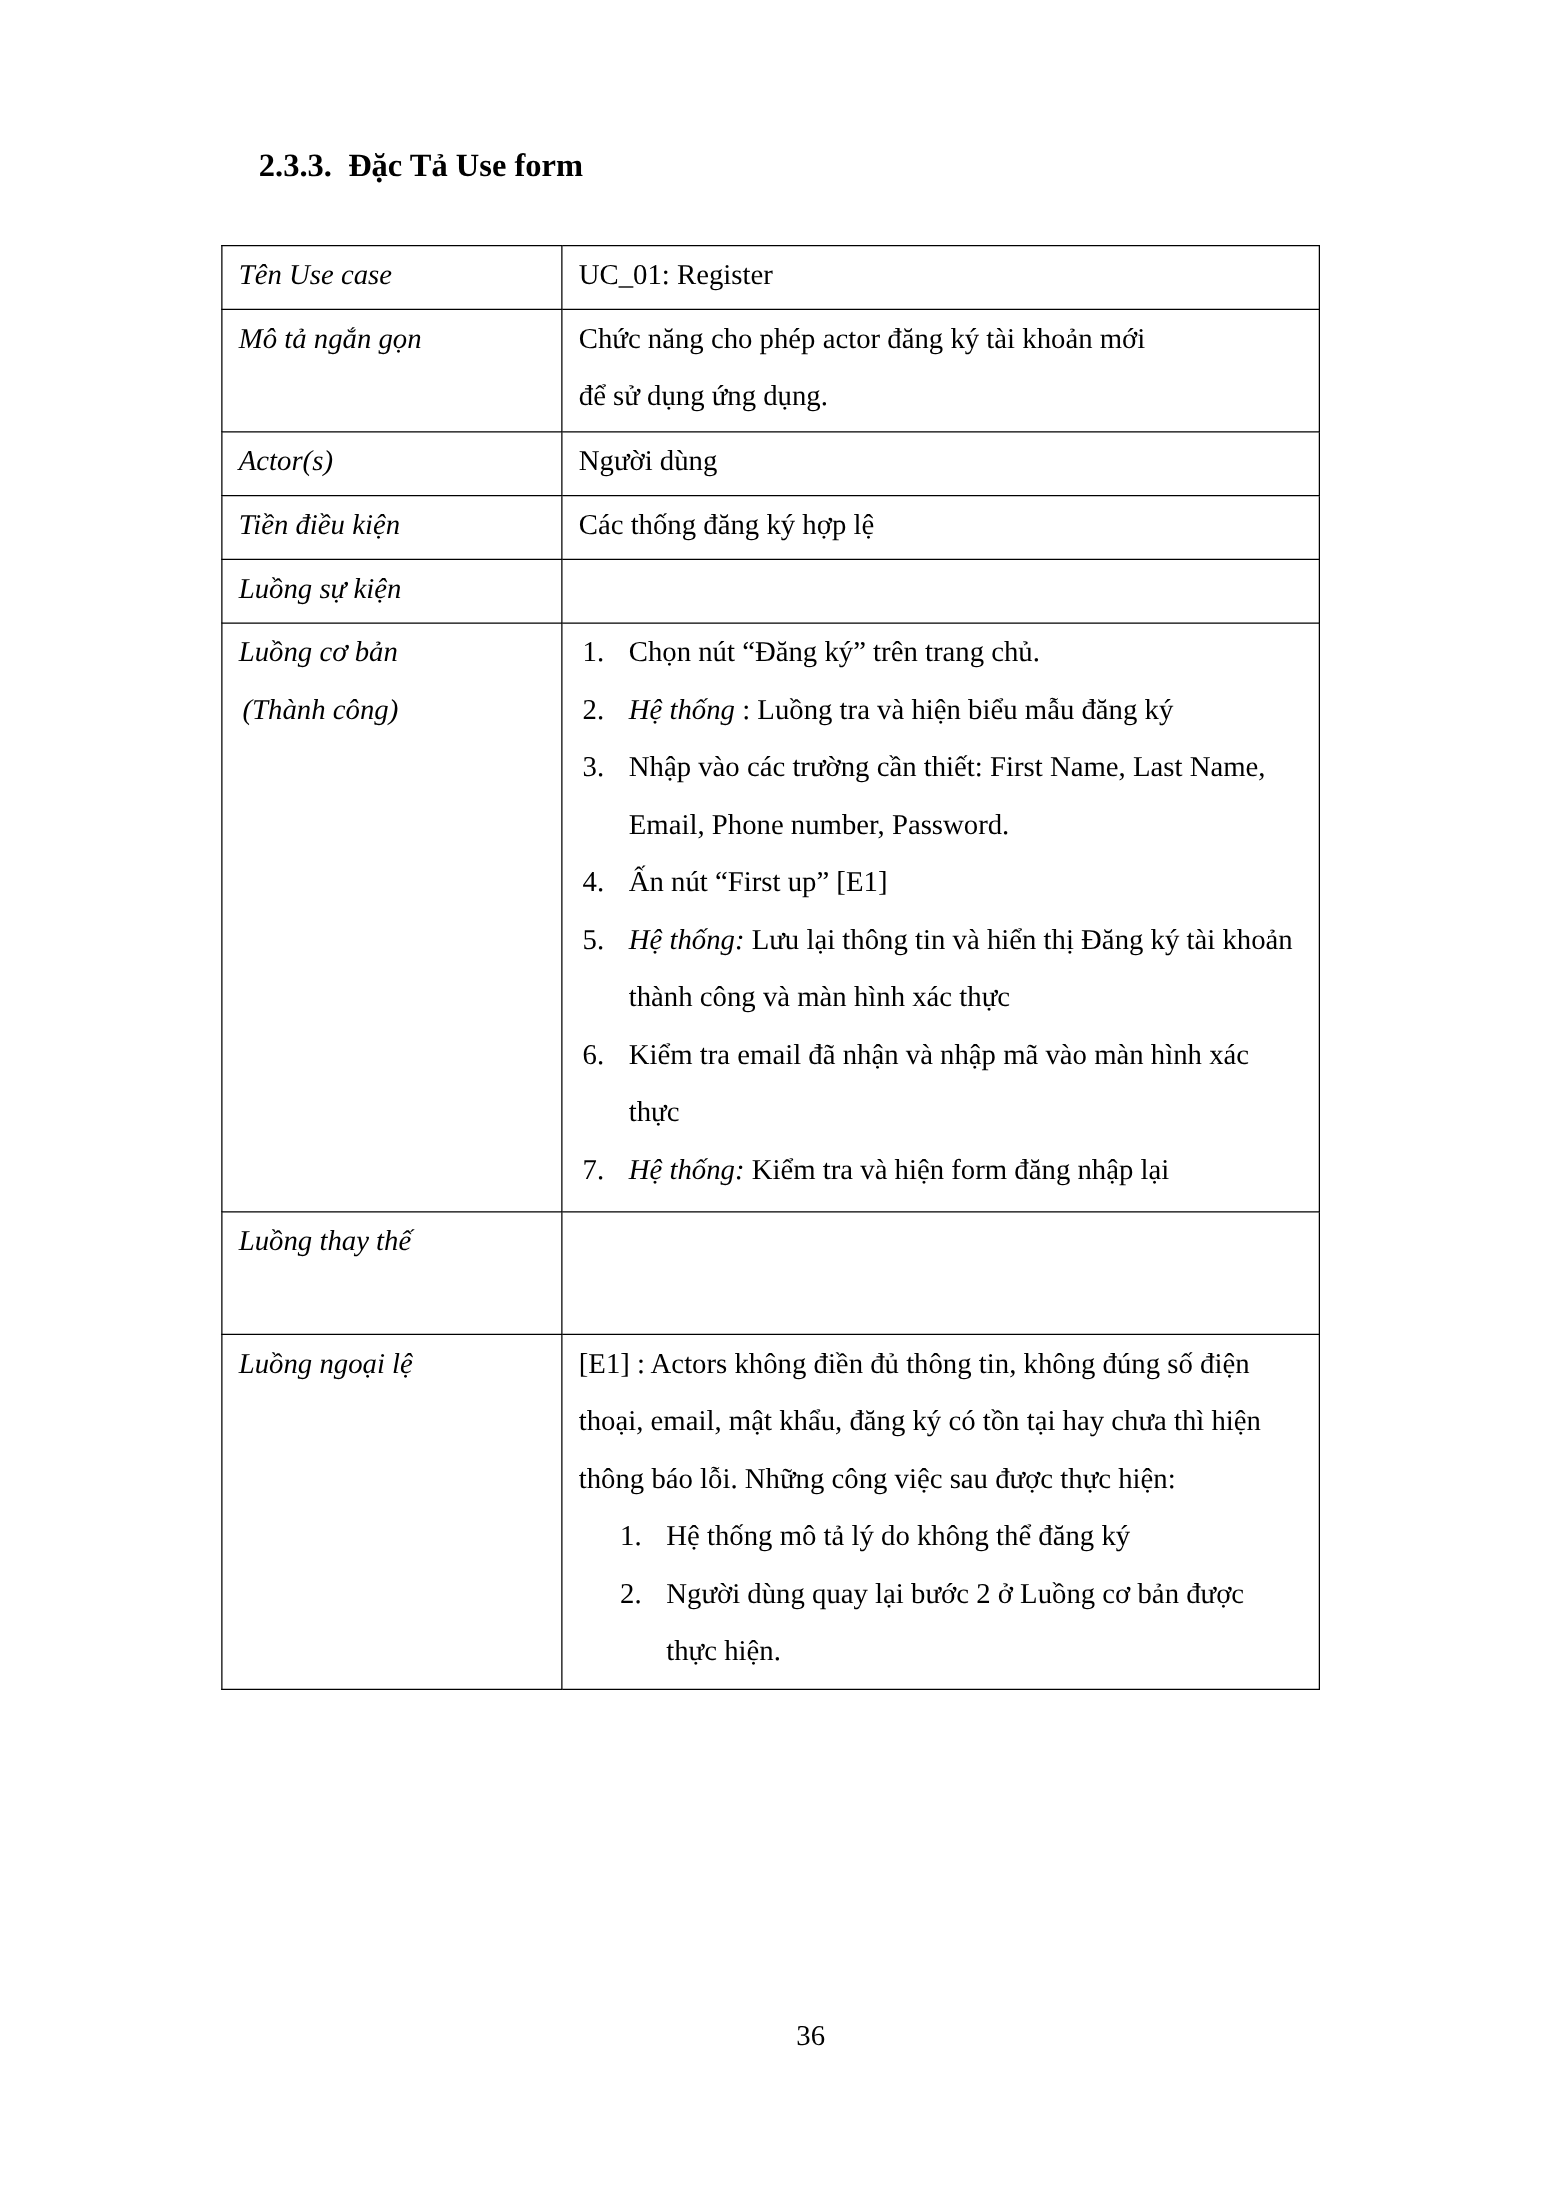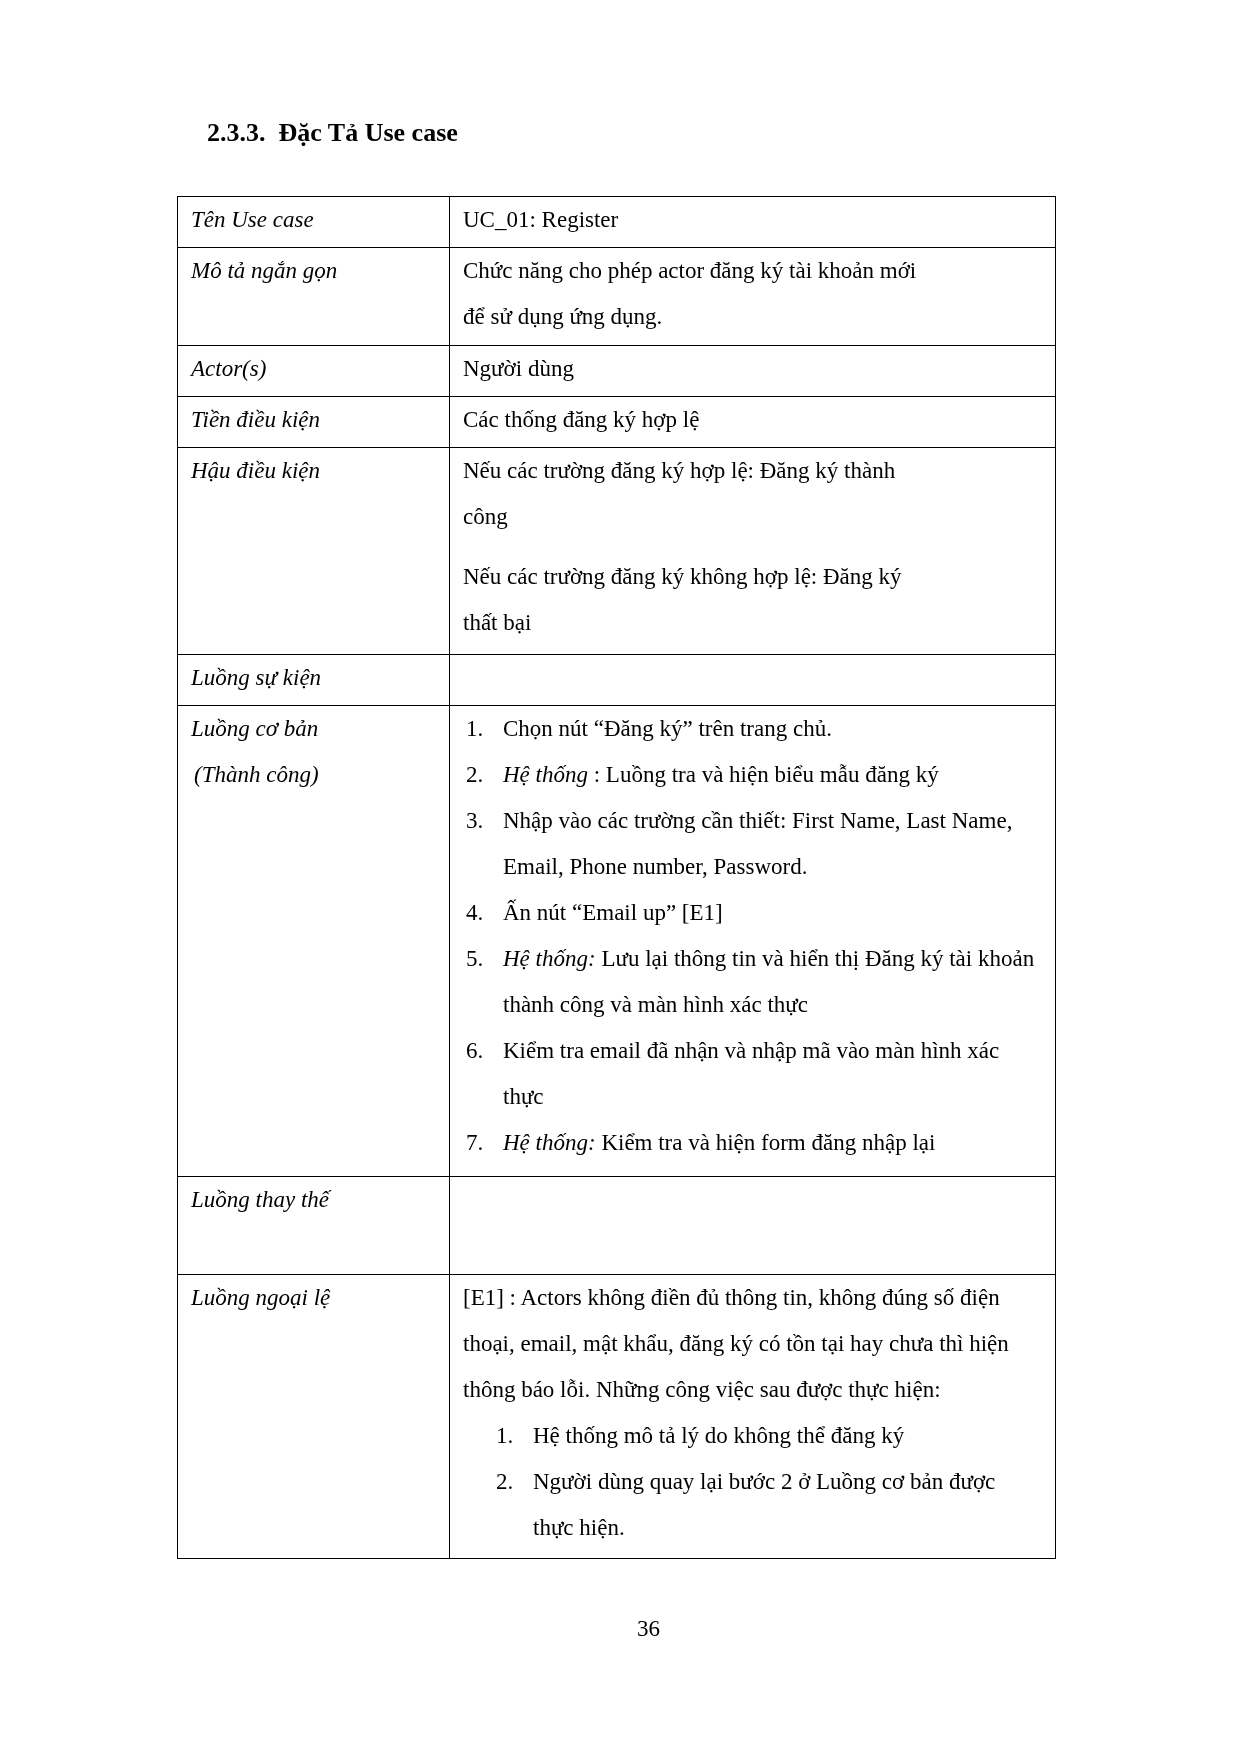--- a/index.html
+++ b/index.html
@@ -17,21 +17,21 @@
   ol.steps li .num { position: absolute; left: 3px; top: 0; }
   ol.sub { margin: 0; padding: 0; list-style: none; }
   ol.sub li { position: relative; padding-left: 70px; }
   ol.sub li .num { position: absolute; left: 33px; top: 0; }
   .em { font-style: italic; font-family: Liberation Serif, serif; }
   .pagenum { position: absolute; left: 0; width: 1297px; top: 1616px; text-align: center; font-size: 23px; }
 </style>
 </head>
 <body>
 
-<div class="heading">2.3.3.  Đặc Tả Use case</div>
+<div class="heading">2.3.3.  Đặc Tả Use form</div>
 
 <table class="uc">
   <tbody>
       <tr style="height:51px">
     <td class="lbl">Tên Use case</td>
     <td class="val bold">UC_01: Register</td>
   </tr>
   <tr style="height:98px">
     <td class="lbl">Mô tả ngắn gọn</td>
     <td class="val">
@@ -40,48 +40,35 @@
     </td>
   </tr>
   <tr style="height:51px">
     <td class="lbl">Actor(s)</td>
     <td class="val">Người dùng</td>
   </tr>
   <tr style="height:51px">
     <td class="lbl">Tiền điều kiện</td>
     <td class="val">Các thống đăng ký hợp lệ</td>
   </tr>
-  <tr style="height:207px">
-    <td class="lbl">Hậu điều kiện</td>
-    <td class="val">
-      <div class="para">
-        <div>Nếu các trường đăng ký hợp lệ: Đăng ký thành</div>
-        <div>công</div>
-      </div>
-      <div class="para">
-        <div>Nếu các trường đăng ký không hợp lệ: Đăng ký</div>
-        <div>thất bại</div>
-      </div>
-    </td>
-  </tr>
   <tr style="height:51px">
     <td class="lbl">Luồng sự kiện</td>
     <td class="val"></td>
   </tr>
   <tr style="height:471px">
     <td class="lbl">
       <div>Luồng cơ bản</div>
       <div style="padding-left:3px">(Thành công)</div>
     </td>
     <td class="val">
       <ol class="steps">
         <li><span class="num">1.</span><span>Chọn  nút “Đăng ký” trên trang chủ.</span></li>
         <li><span class="num">2.</span><span class="em">Hệ thống </span><span>: Luồng tra và hiện biểu mẫu đăng ký</span></li>
         <li><span class="num">3.</span><span>Nhập vào các trường cần thiết: First Name, Last Name, Email, Phone number, Password.</span></li>
-        <li><span class="num">4.</span><span>Ấn nút “Email up” [E1]</span></li>
+        <li><span class="num">4.</span><span>Ấn nút “First up” [E1]</span></li>
         <li><span class="num">5.</span><span class="em">Hệ thống:</span><span> Lưu lại thông tin và hiển thị Đăng ký tài khoản thành công và màn hình xác thực</span></li>
         <li><span class="num">6.</span><span>Kiểm tra email đã nhận và nhập mã vào màn hình xác thực</span></li>
         <li><span class="num">7.</span><span class="em">Hệ thống:</span><span> Kiểm tra và hiện form đăng nhập lại</span></li>
       </ol>
     </td>
   </tr>
   <tr style="height:98px">
     <td class="lbl">Luồng thay thế</td>
     <td class="val"></td>
   </tr>

